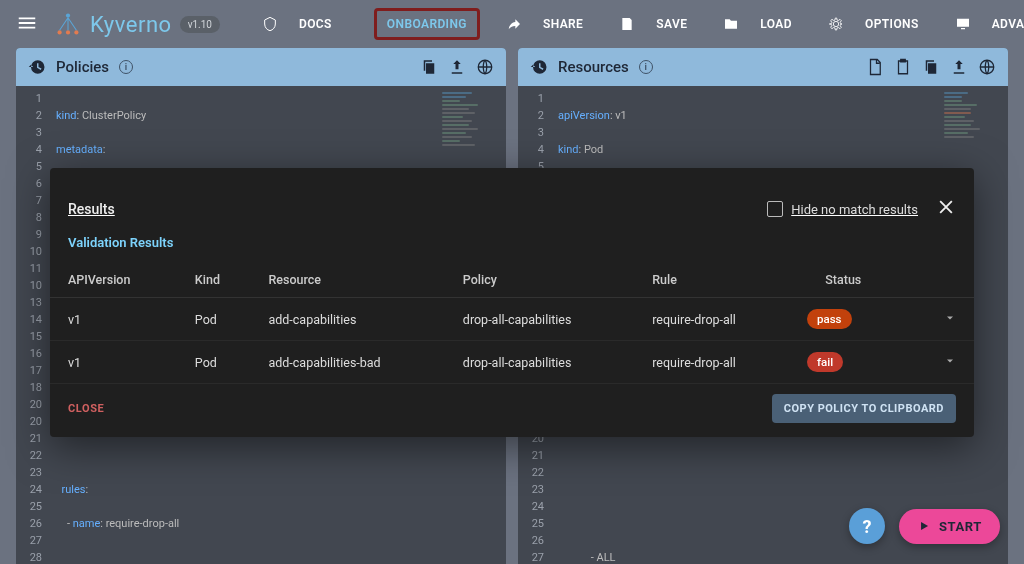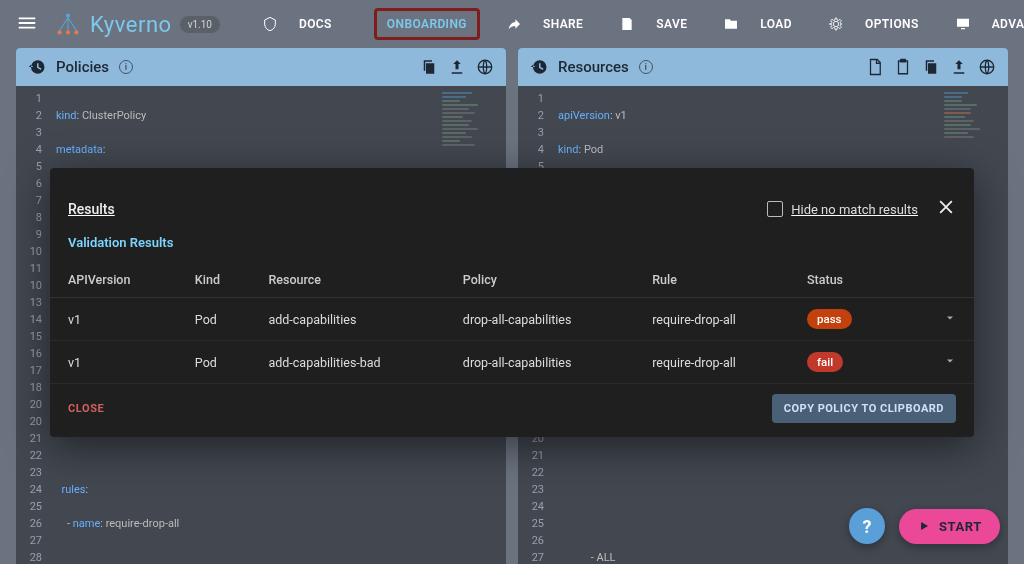--- a/index.html
+++ b/index.html
@@ -313,21 +313,21 @@
   </div>
   <div class="modal-sub">Validation Results</div>
   <table class="results-table">
     <thead>
       <tr>
         <th>APIVersion</th>
         <th>Kind</th>
         <th>Resource</th>
         <th>Policy</th>
         <th>Rule</th>
-        <th style="text-align:left">Status</th>
+        <th style="text-align:center">Status</th>
         <th></th>
       </tr>
     </thead>
     <tbody>
       <tr>
         <td>v1</td>
         <td>Pod</td>
         <td>add-capabilities</td>
         <td>drop-all-capabilities</td>
         <td>require-drop-all</td>

